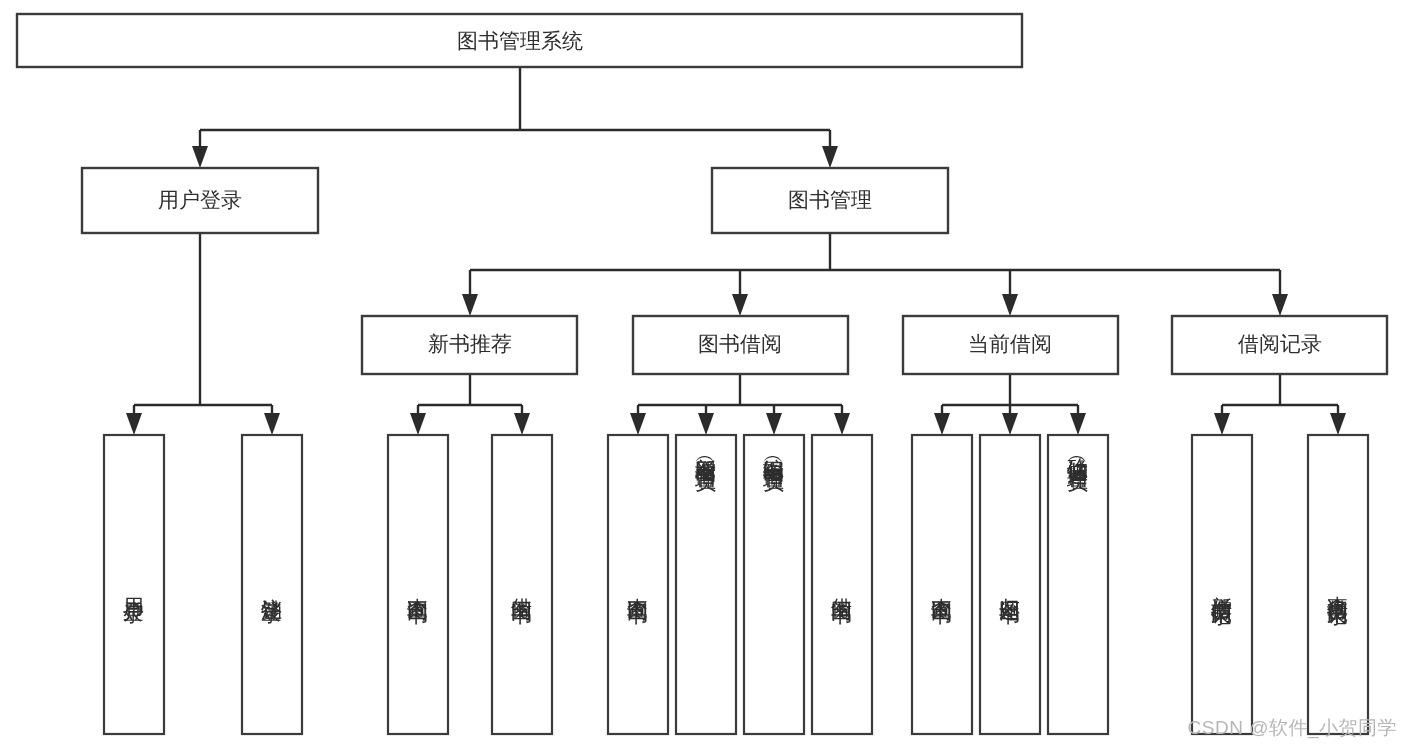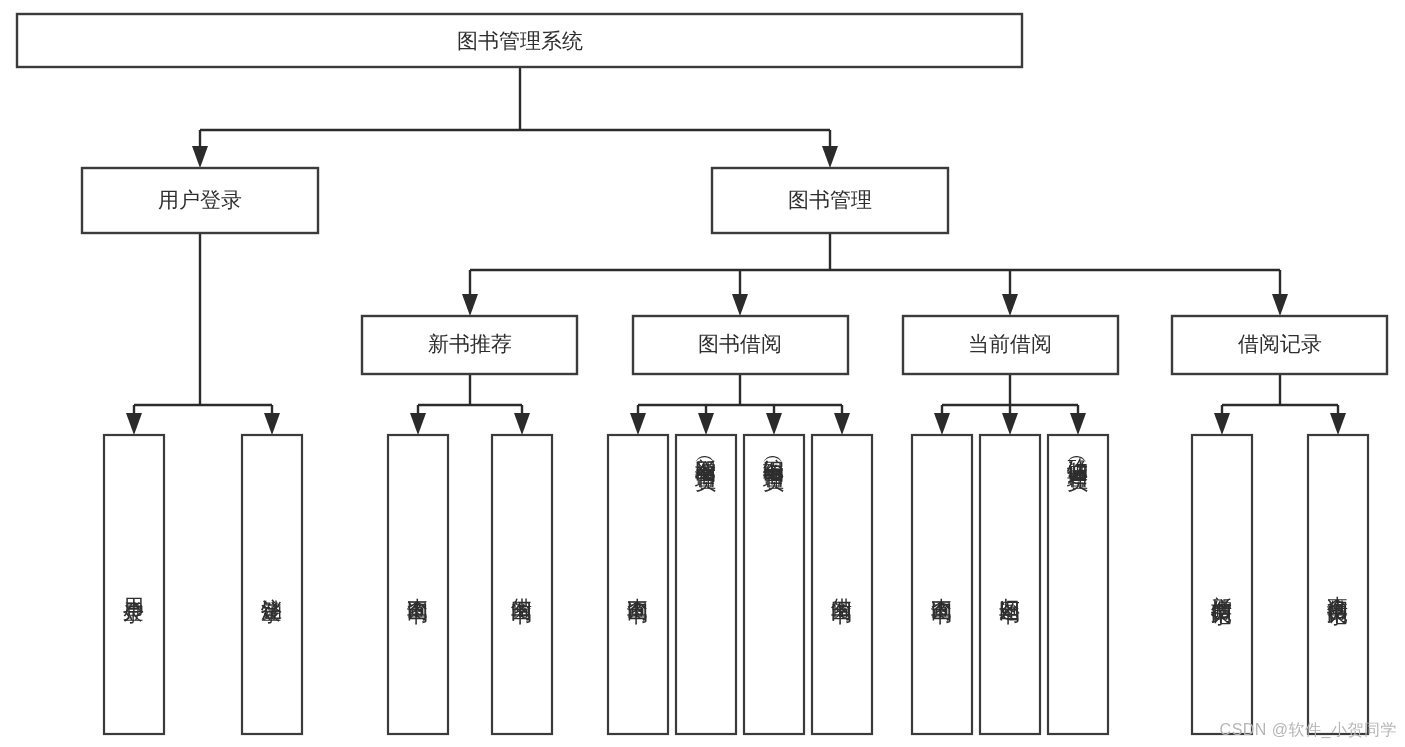--- a/index.html
+++ b/index.html
@@ -32,21 +32,21 @@
     font-size:21px;
     color:#2e2e2e;
     line-height:1;
     letter-spacing:2px;
     white-space:nowrap;
     font-family:"Liberation Sans","DejaVu Sans",sans-serif;
   }
   .watermark{
     position:absolute;
     right:8px;bottom:6px;
-    font-size:16px;
+    font-size:19px;
     color:#b6b6b6;
     letter-spacing:0.5px;
     font-family:"Liberation Sans","DejaVu Sans",sans-serif;
     white-space:nowrap;
   }
 </style>
 </head>
 <body>
 
 <svg id="diagram" viewBox="0 0 1405 747" xmlns="http://www.w3.org/2000/svg">

